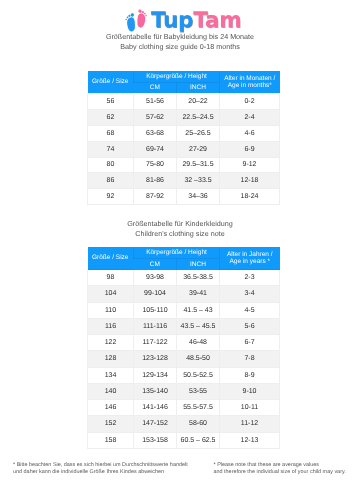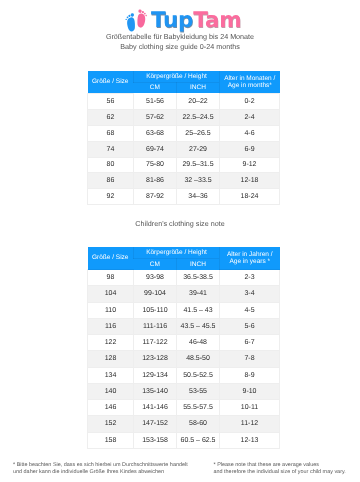--- a/index.html
+++ b/index.html
@@ -94,24 +94,25 @@
         <circle cx="5.2" cy="22.0" r="1.7" fill="#f8689c"></circle>
         <circle cx="2.1" cy="25.5" r="1.45" fill="#f8689c"></circle>
         </g>
       </g>
     </svg>
     <span class="logo-text"><span class="logo-tup">Tup</span><span class="logo-tam">Tam</span></span>
   </div>
 
   <div class="sect-title" id="t1" style="top:32px;">
     <div class="l1">Größentabelle für Babykleidung bis 24 Monate</div>
-    <div class="l2">Baby clothing size guide 0-24 months</div>
+    <div class="l2">Baby clothing size guide 0-18 months</div>
   </div>
 
   <div class="sect-title" id="t2" style="top:219px;">
+    <div class="l1">Größentabelle für Kinderkleidung</div>
     <div class="l2">Children's clothing size note</div>
   </div>
 
   <table class="sz" id="tbl1" style="left:87px; top:71.3px; width:192px;">
       <colgroup>
         <col style="width:46px">
         <col style="width:43px">
         <col style="width:43px">
         <col style="width:60px">
       </colgroup>

